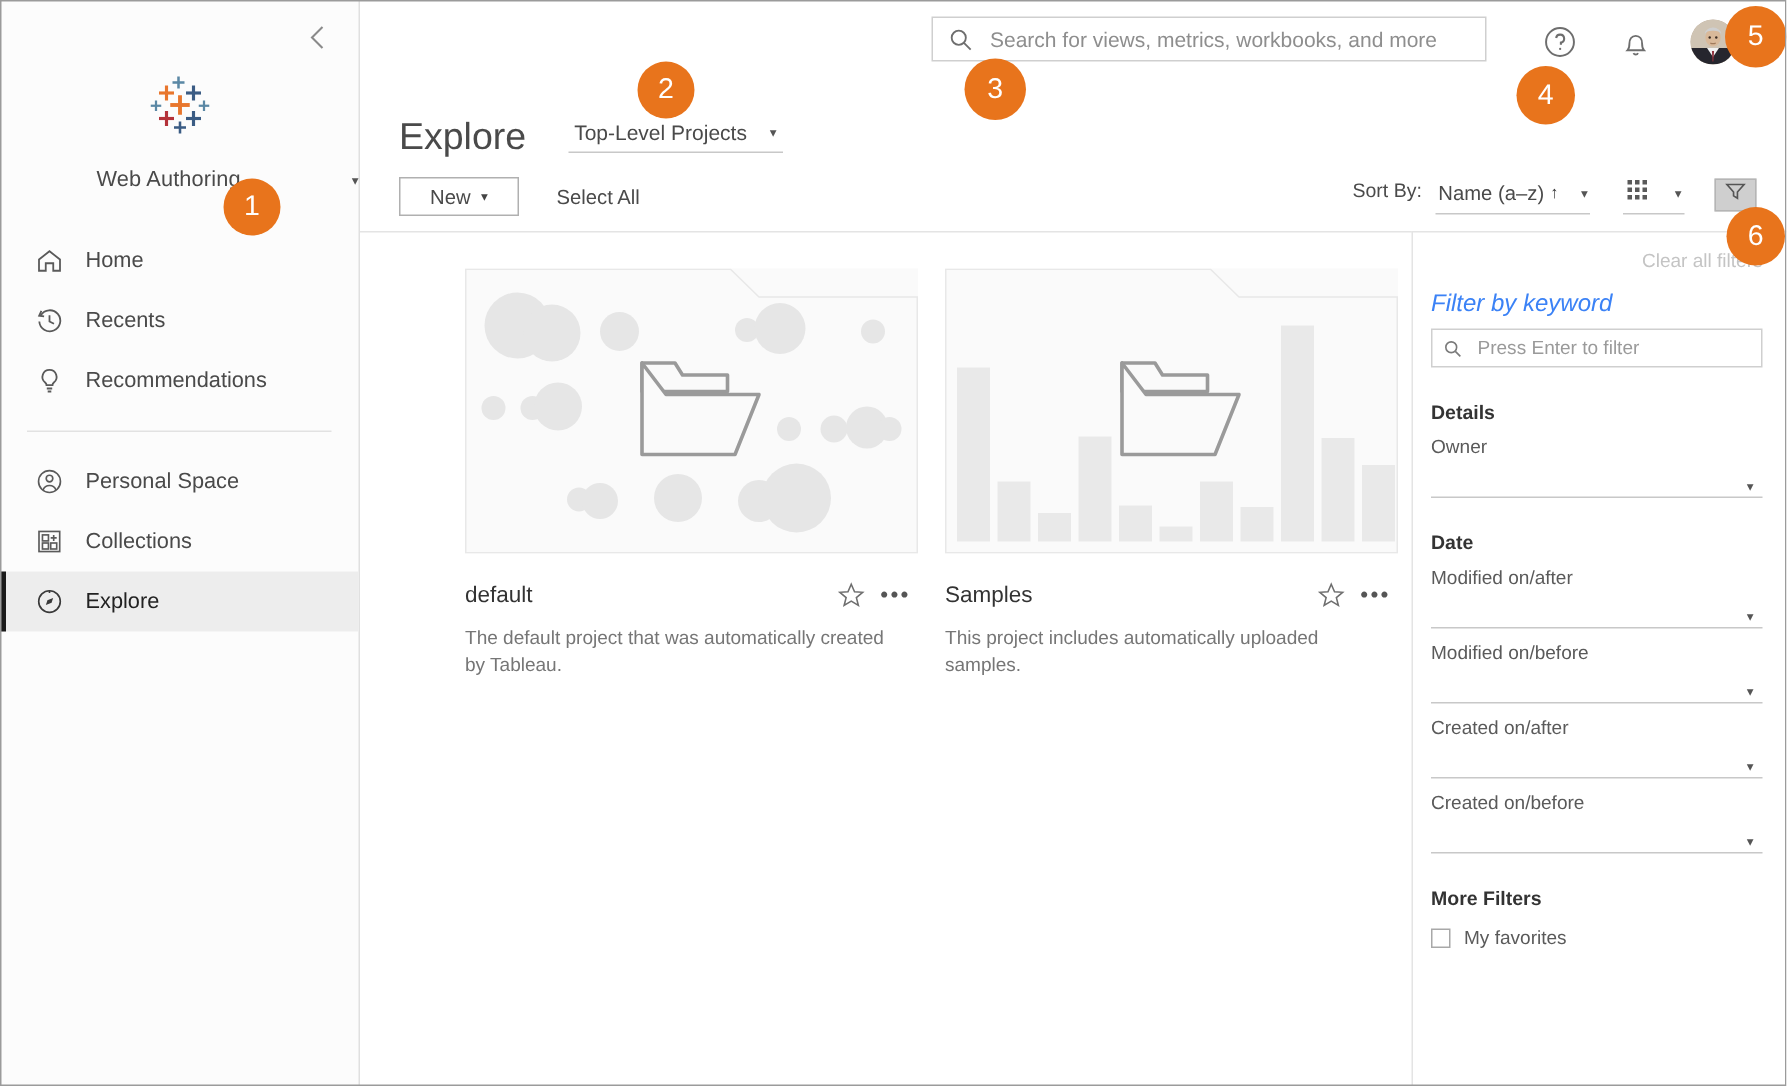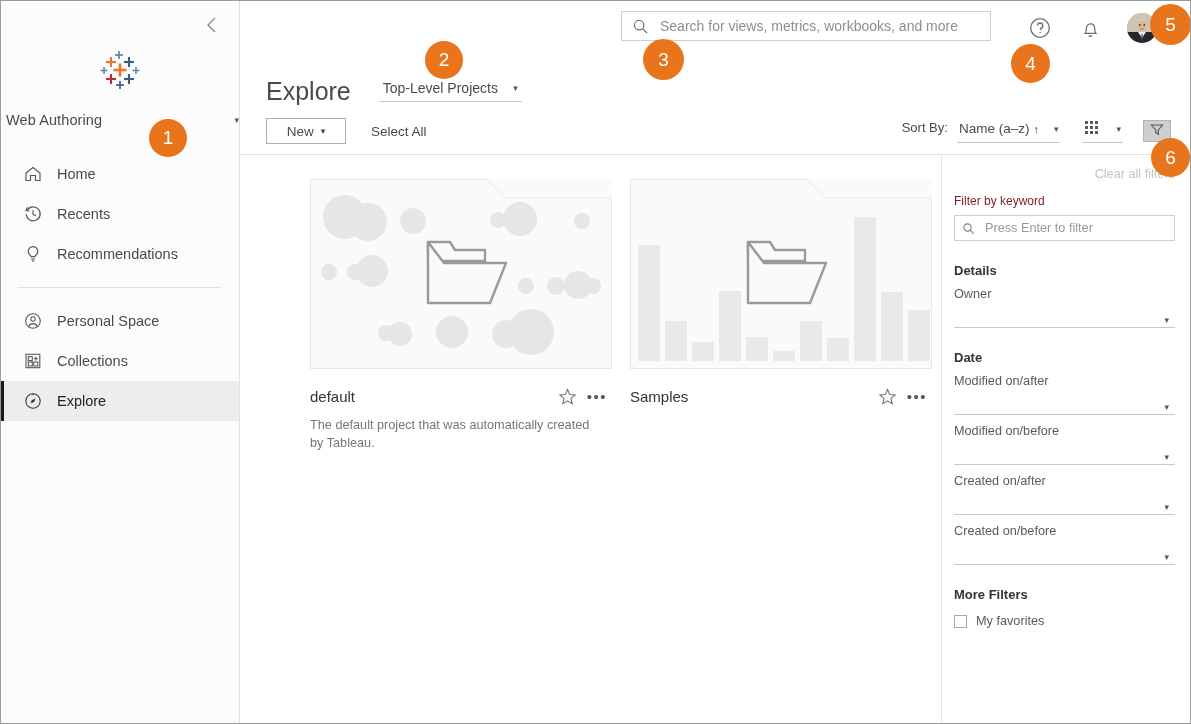--- a/index.html
+++ b/index.html
@@ -28,21 +28,21 @@
     display:flex; align-items:center; justify-content:center;
     cursor:pointer;
   }
   .brand {
     padding-top: 46px;
     display:flex; flex-direction:column; align-items:center;
   }
   .logo { width:48px; height:48px; }
   .site-row {
     margin-top: 18px;
-    display:flex; align-items:center; justify-content:space-between;
+    display:flex; align-items:center; justify-content:flex-end;
     width:100%;
     padding-left: 6px;
   }
   .site-name {
     font-size: 14.5px; color:#4a4a4a; letter-spacing:0.1px;
   }
   .site-caret {
     margin-left: 74px; font-size: 9px; color:#555;
   }
 
@@ -173,21 +173,21 @@
 
   
   .filters {
     flex:0 0 250px; width:250px;
     border-left:1px solid #e4e4e4;
     border-top:1px solid #e4e4e4;
     padding: 12px 16px 0 12px;
     position:relative;
   }
   .clear-all { text-align:right; font-size:12.7px; color:#c4c4c4; cursor:pointer; }
-  .f-label { font-size:12px; color:#7f1d1d; margin-top:13px; }
+  .f-label { font-size:16px; color:#3b82f6; margin-top:13px;font-style:italic; }
   .kw-box {
     margin-top:7px; height:26px; border:1px solid #cfcfcf; background:#fff;
     display:flex; align-items:center; padding:0 7px;
   }
   .kw-box .sico { flex:0 0 14px; margin-right:7px; display:flex; }
   .kw-input {
     border:none; outline:none; flex:1; font-size:12.7px; color:#4a4a4a;
     background:transparent; font-family:Liberation Sans, sans-serif;
   }
   .kw-input::placeholder { color:#9a9a9a; }
@@ -530,20 +530,21 @@
             </div>
             <div class="card-name-row">
               <span class="card-name">Samples</span>
               <span class="card-star">
                 <svg width="19" height="19" viewBox="0 0 20 20" fill="none" stroke="#6e6e6e" stroke-width="1.1">
                   <polygon points="10,2.6 12.3,7.9 18,8.3 13.6,12 15,17.5 10,14.5 5,17.5 6.4,12 2,8.3 7.7,7.9"></polygon>
                 </svg>
               </span>
               <span class="card-dots">•••</span>
             </div>
+            <div class="card-desc">This project includes automatically uploaded samples.</div>
           </div>
 
         </div>
       </div>
 
       <div class="filters">
         <div class="clear-all">Clear all filters</div>
 
         <div class="f-label">Filter by keyword</div>
         <div class="kw-box">

